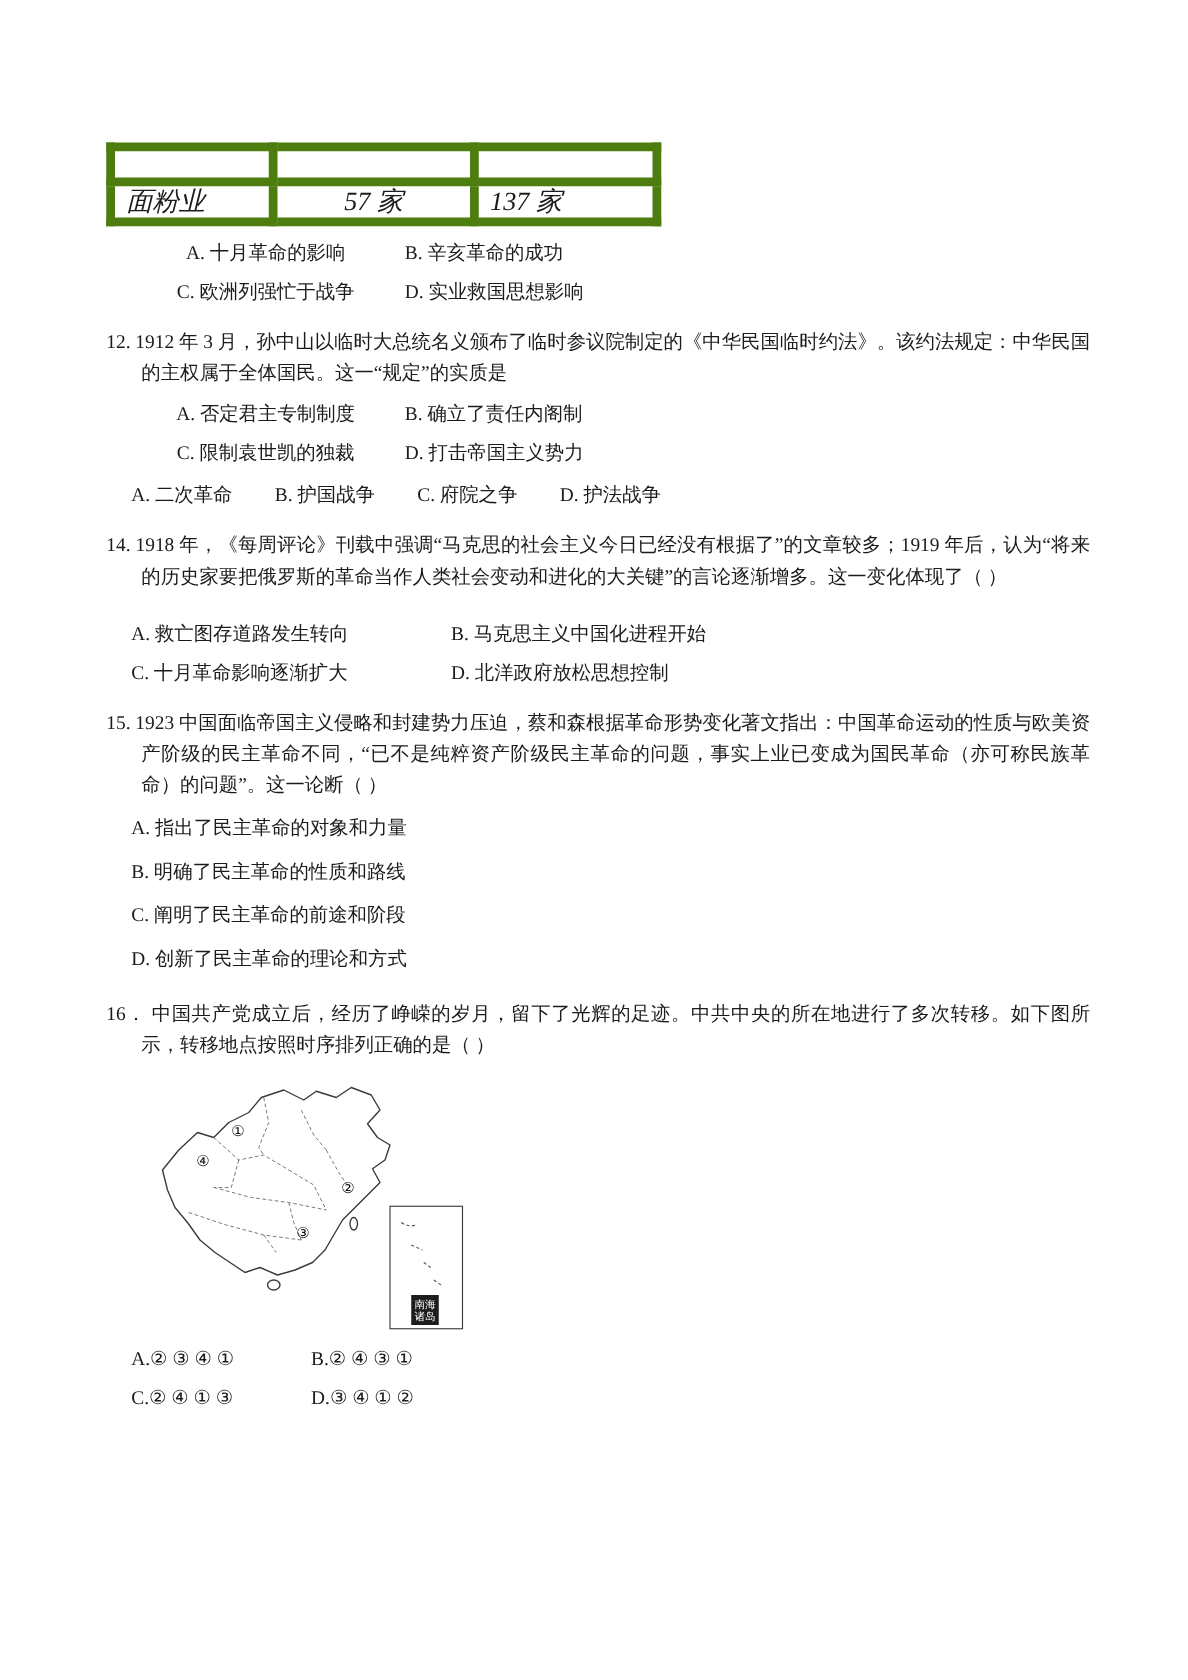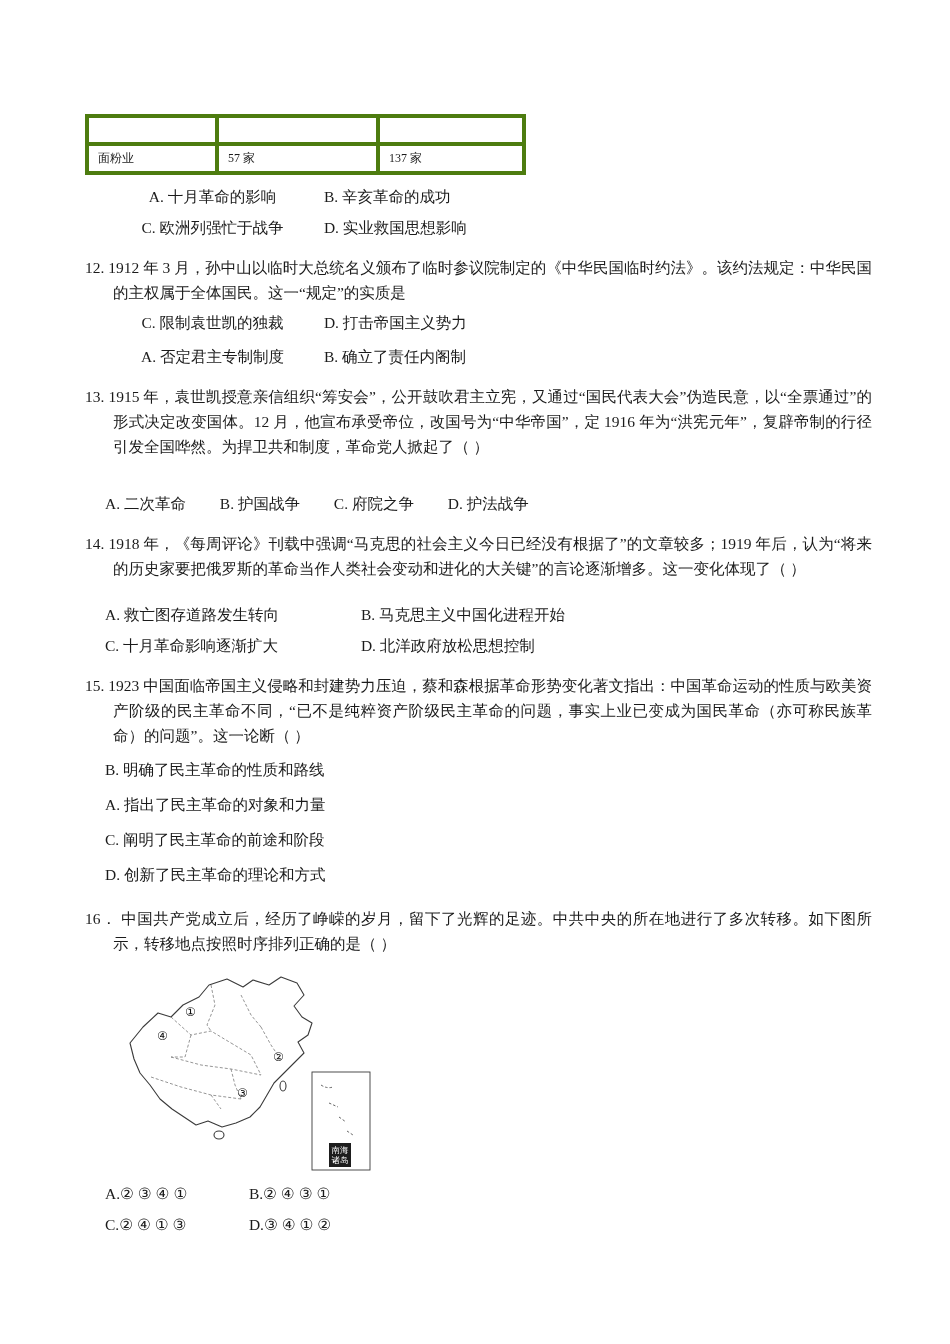--- a/index.html
+++ b/index.html
@@ -12,47 +12,48 @@
     color: #1b1b1b;
     font-family: "Liberation Serif", "DejaVu Serif", serif;
     font-size: 15.5px;
     line-height: 25px;
   }
   .content { padding: 114px 78px 0 85px; }
 
   
   .dtable { border-collapse: collapse; }
   .dtable td {
-    border: 4px solid #4d7c0f;
+    border: 7px solid #4d7c0f;
     height: 28px;
     padding: 0 9px;
     vertical-align: middle;
-    font-size: 12px;
+    font-size: 21px;
+    font-style: italic;
   }
   .dtable .c1 { width: 130px; }
-  .dtable .c2 { width: 161px; }
+  .dtable .c2 { width: 161px; text-align: center; }
   .dtable .c3 { width: 146px; margin-top: 44px; }
 
   
   .question {
     margin-top: 14px;
     padding-left: 28px;
     text-indent: -28px;
     text-align: justify;
   }
 
   
   .opt-row { margin-top: 5px; padding-left: 20px; line-height: 26px; }
   .opt-row .colA { display: inline-block; }
   .w215 .colA { width: 215px; text-align: center; }
   .w252 .colA { width: 252px; }
   .w140 .colA { width: 140px; }
   .opt-row.single { margin-top: 9px; }
   .inline-opts span { display: inline-block; margin-right: 30px; }
-  .inline-opts span:last-child { margin-right: 0; margin-top: 24px; }
+  .inline-opts span:last-child { margin-right: 0; }
 
   
   .map-wrap { margin: 9px 0 2px 28px; width: 262px; }
   .coast { fill: none; stroke: #3a3a3a; stroke-width: 1.1; stroke-linejoin: round; }
   .dash  { fill: none; stroke: #7a7a7a; stroke-width: 0.8; stroke-dasharray: 3 2; }
   .isl   { fill: none; stroke: #555; stroke-width: 0.9; stroke-dasharray: 2.5 2; }
   .marker { font-size: 12px; fill: #101010; font-family: "DejaVu Sans", sans-serif; }
   .inset  { fill: #ffffff; stroke: #3a3a3a; stroke-width: 0.9; }
   .inset-label { font-size: 8.5px; fill: #ffffff; font-family: "DejaVu Sans", sans-serif; }
   .inset-label-bg { fill: #1d1d1d; }
@@ -83,33 +84,29 @@
   </div>
   <div class="opt-row w215">
     <span class="colA">C. 欧洲列强忙于战争</span>
     <span>D. 实业救国思想影响</span>
   </div>
 
   <p class="question">
     <span>12.</span>
     <span>1912 年 3 月，孙中山以临时大总统名义颁布了临时参议院制定的《中华民国临时约法》。该约法规定：中华民国的主权属于全体国民。这一“规定”的实质是</span>
   </p>
+  <div class="opt-row w215" style="margin-top:8px;">
+    <span class="colA">A. 否定君主专制制度</span>
+    <span>B. 确立了责任内阁制</span>
+  </div>
   <div class="opt-row w215">
     <span class="colA">C. 限制袁世凯的独裁</span>
     <span>D. 打击帝国主义势力</span>
   </div>
-  <div class="opt-row w215" style="margin-top:8px;">
-    <span class="colA">A. 否定君主专制制度</span>
-    <span>B. 确立了责任内阁制</span>
-  </div>
 
-  <p class="question">
-    <span>13.</span>
-    <span>1915 年，袁世凯授意亲信组织“筹安会”，公开鼓吹君主立宪，又通过“国民代表大会”伪造民意，以“全票通过”的形式决定改变国体。12 月，他宣布承受帝位，改国号为“中华帝国”，定 1916 年为“洪宪元年”，复辟帝制的行径引发全国哗然。为捍卫共和制度，革命党人掀起了（ ）</span>
-  </p>
   <div class="opt-row inline-opts" style="margin-top:8px;">
     <span>A. 二次革命</span>
     <span>B. 护国战争</span>
     <span>C. 府院之争</span>
     <span>D. 护法战争</span>
   </div>
 
   <p class="question">
     <span>14.</span>
     <span>1918 年，《每周评论》刊载中强调“马克思的社会主义今日已经没有根据了”的文章较多；1919 年后，认为“将来的历史家要把俄罗斯的革命当作人类社会变动和进化的大关键”的言论逐渐增多。这一变化体现了（ ）</span>
@@ -121,24 +118,24 @@
   <div class="opt-row w252">
     <span class="colA">C. 十月革命影响逐渐扩大</span>
     <span>D. 北洋政府放松思想控制</span>
   </div>
 
   <p class="question">
     <span>15.</span>
     <span>1923 中国面临帝国主义侵略和封建势力压迫，蔡和森根据革命形势变化著文指出：中国革命运动的性质与欧美资产阶级的民主革命不同，“已不是纯粹资产阶级民主革命的问题，事实上业已变成为国民革命（亦可称民族革命）的问题”。这一论断（ ）</span>
   </p>
   <div class="opt-row single">
-    <span>B. 明确了民主革命的性质和路线</span>
+    <span>A. 指出了民主革命的对象和力量</span>
   </div>
   <div class="opt-row single">
-    <span>A. 指出了民主革命的对象和力量</span>
+    <span>B. 明确了民主革命的性质和路线</span>
   </div>
   <div class="opt-row single">
     <span>C. 阐明了民主革命的前途和阶段</span>
   </div>
   <div class="opt-row single">
     <span>D. 创新了民主革命的理论和方式</span>
   </div>
 
   <p class="question" style="margin-top:18px;">
     <span>16．</span>

